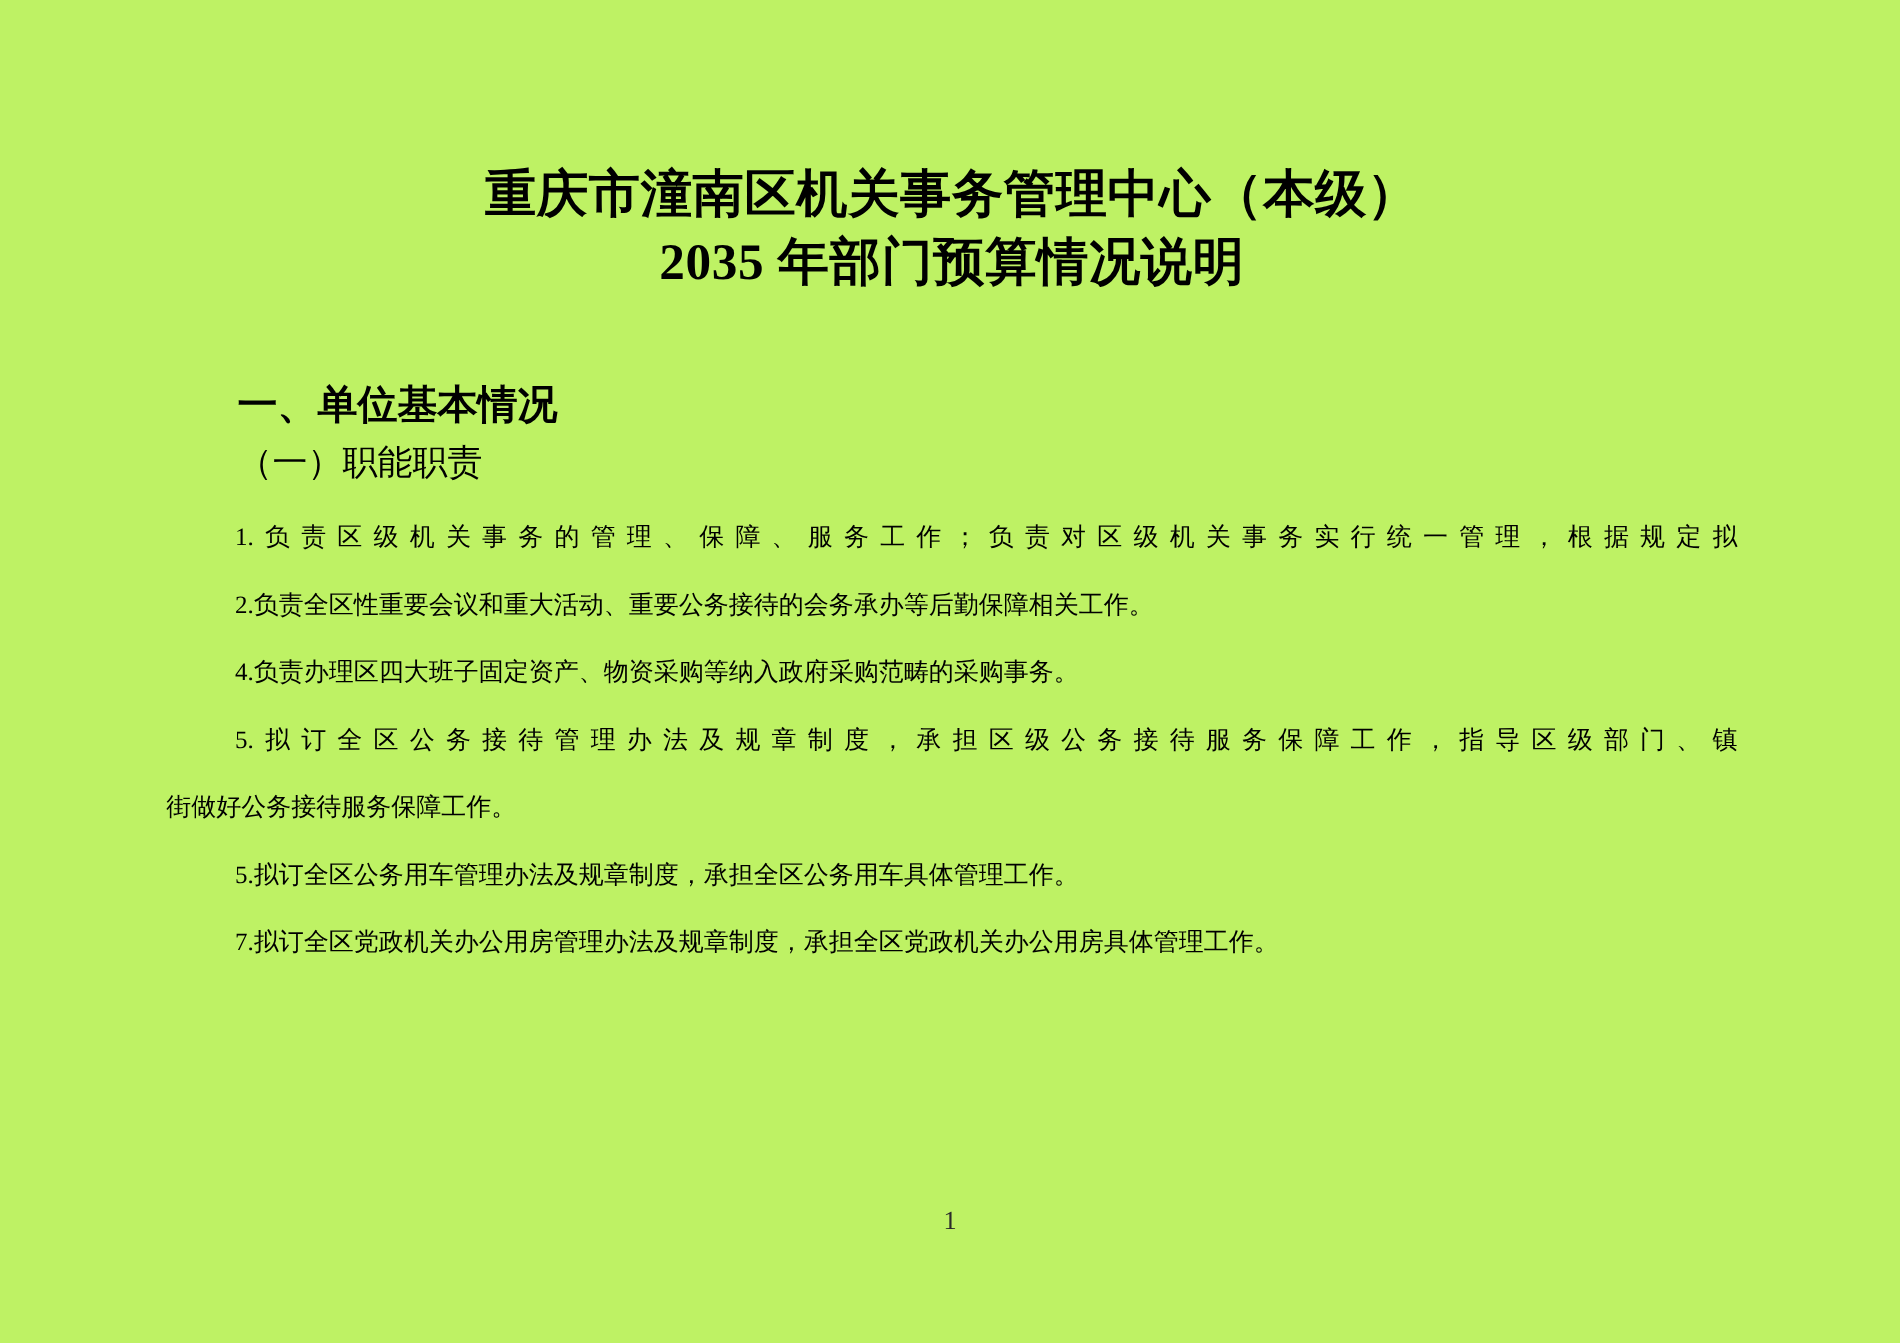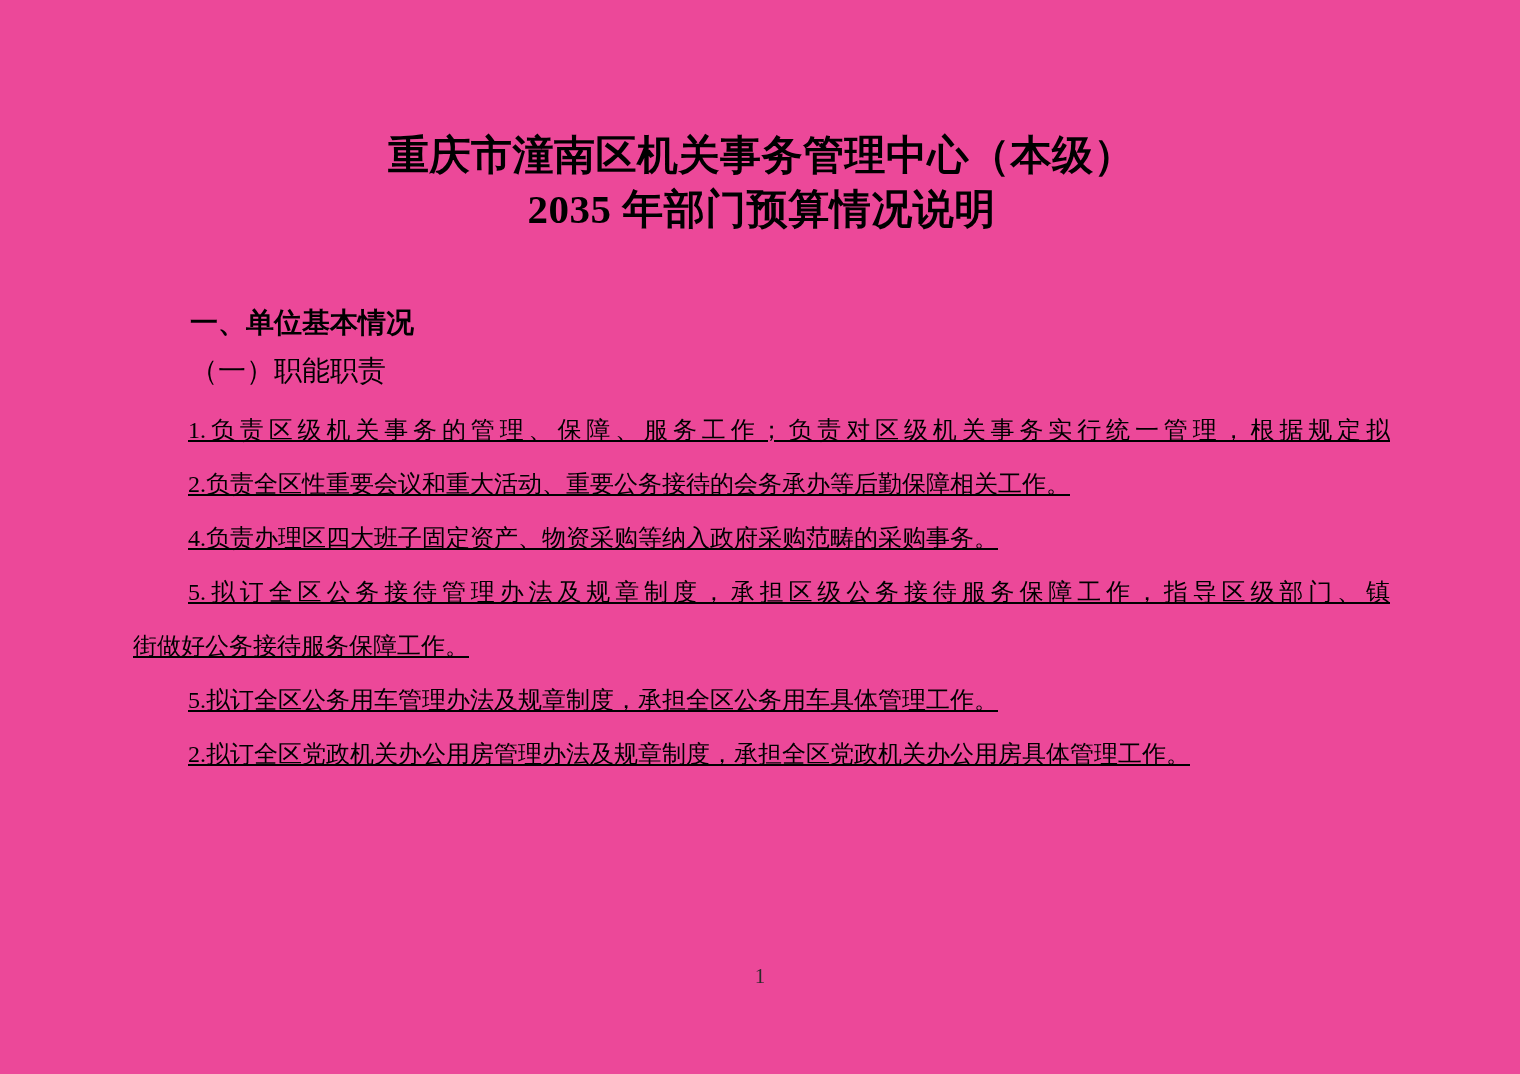--- a/index.html
+++ b/index.html
@@ -6,59 +6,58 @@
     margin: 0;
     padding: 0;
     background: #ffffff;
   }
   .page {
     position: relative;
     width: 1520px;
     height: 1074px;
     box-sizing: border-box;
     padding: 128px 130px 0 133px;
-    background: #ec4899;
+    background: #bef264;
     color: #000000;
     overflow: hidden;
     font-family: "Liberation Serif", "DejaVu Serif", serif;
   }
   .doc-title {
     text-align: center;
     font-weight: 700;
     font-size: 41px;
     line-height: 54px;
     letter-spacing: 0.5px;
   }
   .section-heading {
     margin: 63px 0 0 0;
     padding-left: 57px;
     font-family: "Liberation Sans", "DejaVu Sans", sans-serif;
     font-weight: 700;
-    font-size: 28px;
+    font-size: 32px;
     line-height: 48px;
   }
   .subsection-heading {
     margin: 0;
     padding-left: 57px;
     font-weight: 400;
     font-size: 28px;
     line-height: 48px;
   }
   .body-text {
     margin-top: 8px;
   }
   .para {
     margin: 0;
   }
   .line {
     display: block;
-    font-size: 24px;
+    font-size: 20px;
     line-height: 54px;
     white-space: nowrap;
-    text-decoration: underline;
   }
   .jline {
     white-space: normal;
     text-align: justify;
     text-align-last: justify;
   }
   .indent {
     text-indent: 55px;
   }
   .page-number {
@@ -104,20 +103,20 @@
     <p class="para">
       <span class="line jline indent">5.拟订全区公务接待管理办法及规章制度，承担区级公务接待服务保障工作，指导区级部门、镇</span>
       <span class="line">街做好公务接待服务保障工作。</span>
     </p>
 
     <p class="para">
       <span class="line indent">5.拟订全区公务用车管理办法及规章制度，承担全区公务用车具体管理工作。</span>
     </p>
 
     <p class="para">
-      <span class="line indent">2.拟订全区党政机关办公用房管理办法及规章制度，承担全区党政机关办公用房具体管理工作。</span>
+      <span class="line indent">7.拟订全区党政机关办公用房管理办法及规章制度，承担全区党政机关办公用房具体管理工作。</span>
     </p>
 
   </div>
 
   <div class="page-number">1</div>
 
 </div>
 
 </body></html>

